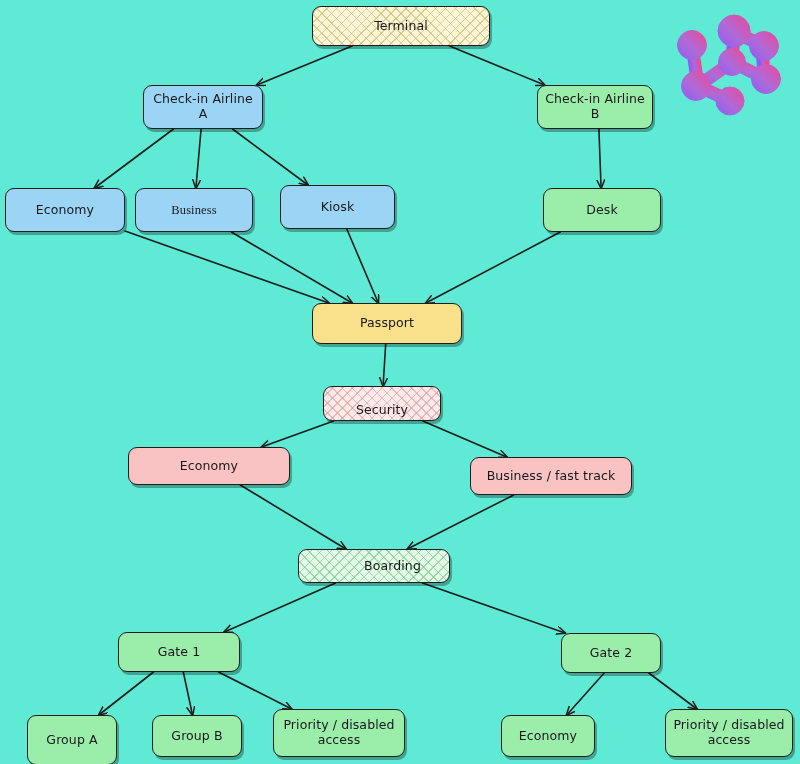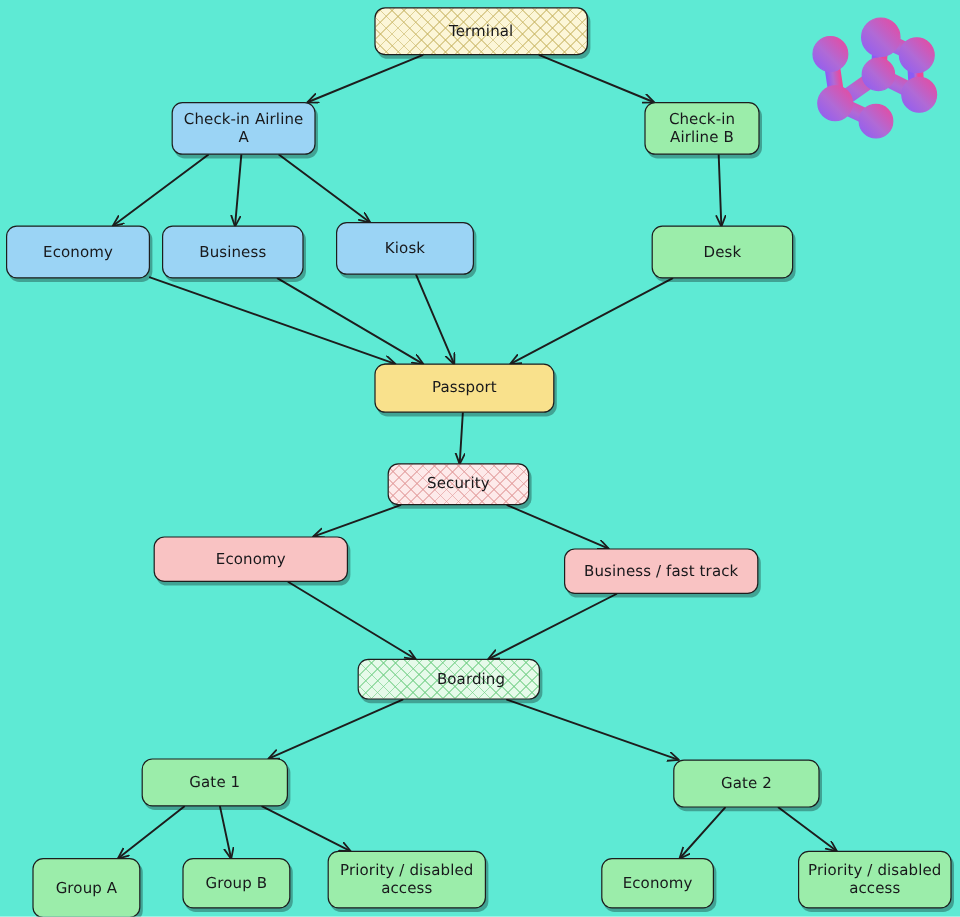--- a/index.html
+++ b/index.html
@@ -124,54 +124,54 @@
       </g>
   </svg>
 
   <div id="nodes">
       <div class="node hatch-cream" style="left: 312px; top: 6px; width: 178px; height: 40px;">
         <span class="label">Terminal</span>
       </div>
       <div class="node fill-blue" style="left: 143px; top: 85px; width: 120px; height: 44px;">
         <span class="label">Check-in Airline A</span>
       </div>
-      <div class="node fill-green" style="left: 537px; top: 85px; width: 96px; height: 44px;">
+      <div class="node fill-green" style="left: 537px; top: 85px; width: 116px; height: 44px;">
         <span class="label">Check-in Airline B</span>
       </div>
       <div class="node fill-blue" style="left: 5px; top: 188px; width: 120px; height: 44px;">
         <span class="label">Economy</span>
       </div>
-      <div class="node fill-blue" style="left: 135px; top: 188px; width: 118px; height: 44px;">
+      <div class="node fill-blue" style="left: 135px; top: 188px; width: 118px; height: 44px; font-family: Liberation Serif, serif;">
         <span class="label">Business</span>
       </div>
       <div class="node fill-blue" style="left: 280px; top: 185px; width: 115px; height: 44px;">
         <span class="label">Kiosk</span>
       </div>
       <div class="node fill-green" style="left: 543px; top: 188px; width: 118px; height: 44px;">
         <span class="label">Desk</span>
       </div>
       <div class="node fill-yellow" style="left: 312px; top: 303px; width: 150px; height: 41px; justify-content: center;">
         <span class="label">Passport</span>
       </div>
-      <div class="node hatch-pink" style="left: 323px; top: 386px; width: 118px; height: 35px;">
+      <div class="node hatch-pink" style="left: 323px; top: 386px; width: 118px; height: 35px; align-items: flex-end;">
         <span class="label">Security</span>
       </div>
       <div class="node fill-pink" style="left: 128px; top: 447px; width: 162px; height: 38px;">
         <span class="label">Economy</span>
       </div>
       <div class="node fill-pink" style="left: 470px; top: 457px; width: 162px; height: 38px;">
         <span class="label">Business / fast track</span>
       </div>
       <div class="node hatch-green" style="left: 298px; top: 549px; width: 152px; height: 34px;">
         <span class="label">Boarding</span>
       </div>
       <div class="node fill-green" style="left: 118px; top: 632px; width: 122px; height: 40px;">
         <span class="label">Gate 1</span>
       </div>
-      <div class="node fill-green" style="left: 561px; top: 633px; width: 122px; height: 40px;">
+      <div class="node fill-green" style="left: 561px; top: 633px; width: 100px; height: 40px;">
         <span class="label">Gate 2</span>
       </div>
       <div class="node fill-green" style="left: 27px; top: 715px; width: 90px; height: 50px;">
         <span class="label">Group A</span>
       </div>
       <div class="node fill-green" style="left: 152px; top: 715px; width: 90px; height: 42px;">
         <span class="label">Group B</span>
       </div>
       <div class="node fill-green" style="left: 273px; top: 709px; width: 132px; height: 48px;">
         <span class="label">Priority / disabled access</span>

